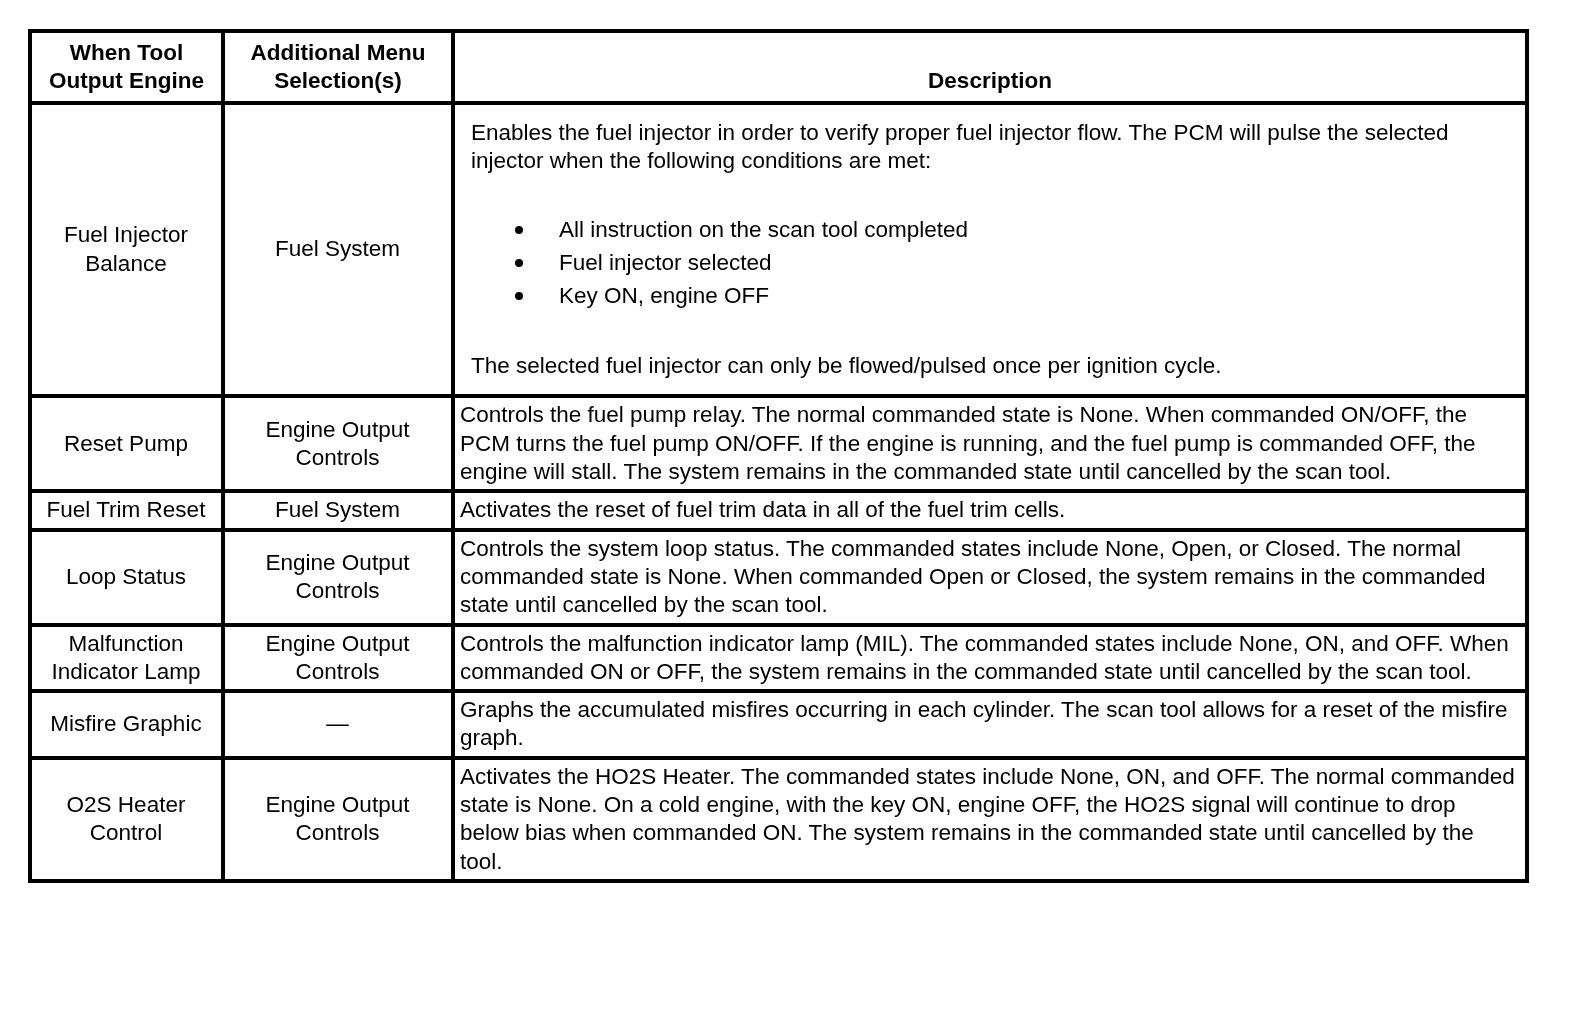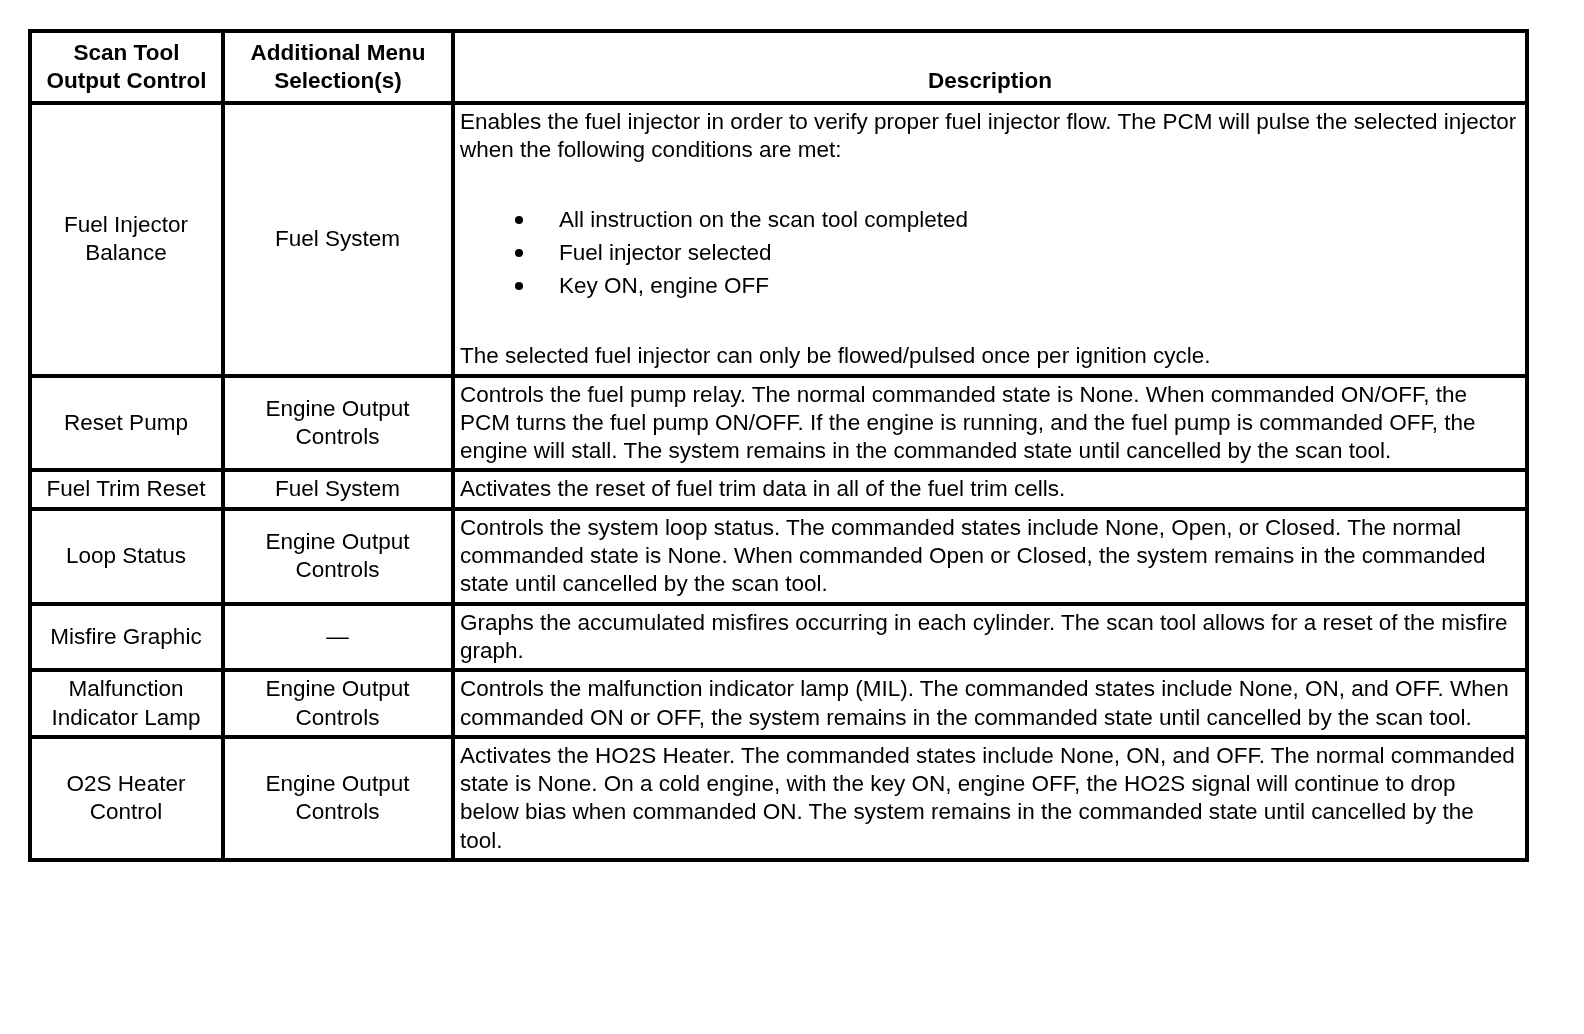--- a/index.html
+++ b/index.html
@@ -12,36 +12,36 @@
   th { font-weight:bold; text-align:center; padding:6px 4px 5px 4px; }
   th.desc { vertical-align:bottom; }
   col.c1 { width:193px; } col.c2 { width:230px; }
   td.c1 { text-align:center; }
   td.c2 { text-align:center; }
   td.c3 { text-align:left; }
   ul { margin:38px 0 40px 0; padding-left:48px; list-style:none; }
   ul li { position:relative; padding-left:51px; margin:0; line-height:33px; }
   ul li::before { content:""; position:absolute; left:7px; top:13px; width:8px; height:8px;
                   border-radius:50%; background:#000; }
-  .p { margin:0; }
+  .p { margin:11px; }
 </style>
 </head>
 <body>
 
 <table>
   <colgroup>
       <col class="c1">
       <col class="c2">
       <col>
     </colgroup>
   <thead>
     <tr>
       <th>
-        <span>Scan Tool</span><br>
-        <span>Output Control</span>
+        <span>When Tool</span><br>
+        <span>Output Engine</span>
       </th>
       <th>
         <span>Additional Menu</span><br>
         <span>Selection(s)</span>
       </th>
       <th class="desc">Description</th>
     </tr>
   </thead>
   <tbody>
     <tr style="height:273px">
@@ -66,28 +66,28 @@
       <td class="c1">Fuel Trim Reset</td>
       <td class="c2">Fuel System</td>
       <td class="c3">Activates the reset of fuel trim data in all of the fuel trim cells.</td>
     </tr>
     <tr>
       <td class="c1">Loop Status</td>
       <td class="c2">Engine Output Controls</td>
       <td class="c3">Controls the system loop status. The commanded states include None, Open, or Closed. The normal commanded state is None. When commanded Open or Closed, the system remains in the commanded state until cancelled by the scan tool.</td>
     </tr>
     <tr>
+      <td class="c1">Malfunction Indicator Lamp</td>
+      <td class="c2">Engine Output Controls</td>
+      <td class="c3">Controls the malfunction indicator lamp (MIL). The commanded states include None, ON, and OFF. When commanded ON or OFF, the system remains in the commanded state until cancelled by the scan tool.</td>
+    </tr>
+    <tr>
       <td class="c1">Misfire Graphic</td>
       <td class="c2">—</td>
       <td class="c3">Graphs the accumulated misfires occurring in each cylinder. The scan tool allows for a reset of the misfire graph.</td>
-    </tr>
-    <tr>
-      <td class="c1">Malfunction Indicator Lamp</td>
-      <td class="c2">Engine Output Controls</td>
-      <td class="c3">Controls the malfunction indicator lamp (MIL). The commanded states include None, ON, and OFF. When commanded ON or OFF, the system remains in the commanded state until cancelled by the scan tool.</td>
     </tr>
     <tr>
       <td class="c1">O2S Heater Control</td>
       <td class="c2">Engine Output Controls</td>
       <td class="c3">Activates the HO2S Heater. The commanded states include None, ON, and OFF. The normal commanded state is None. On a cold engine, with the key ON, engine OFF, the HO2S signal will continue to drop below bias when commanded ON. The system remains in the commanded state until cancelled by the tool.</td>
     </tr>
   </tbody>
 </table>
 
 </body></html>

